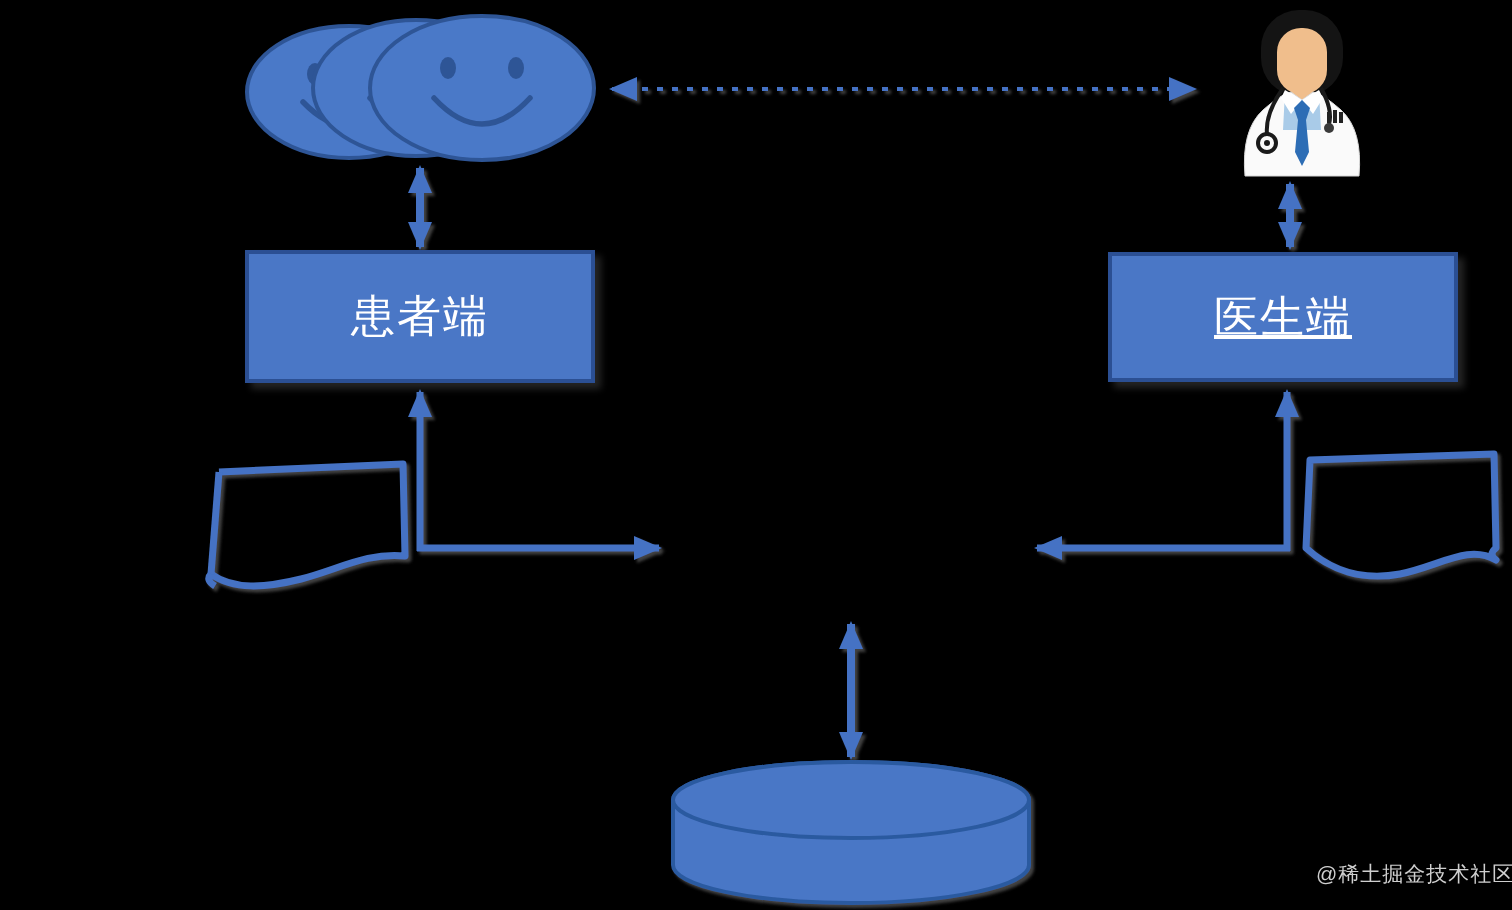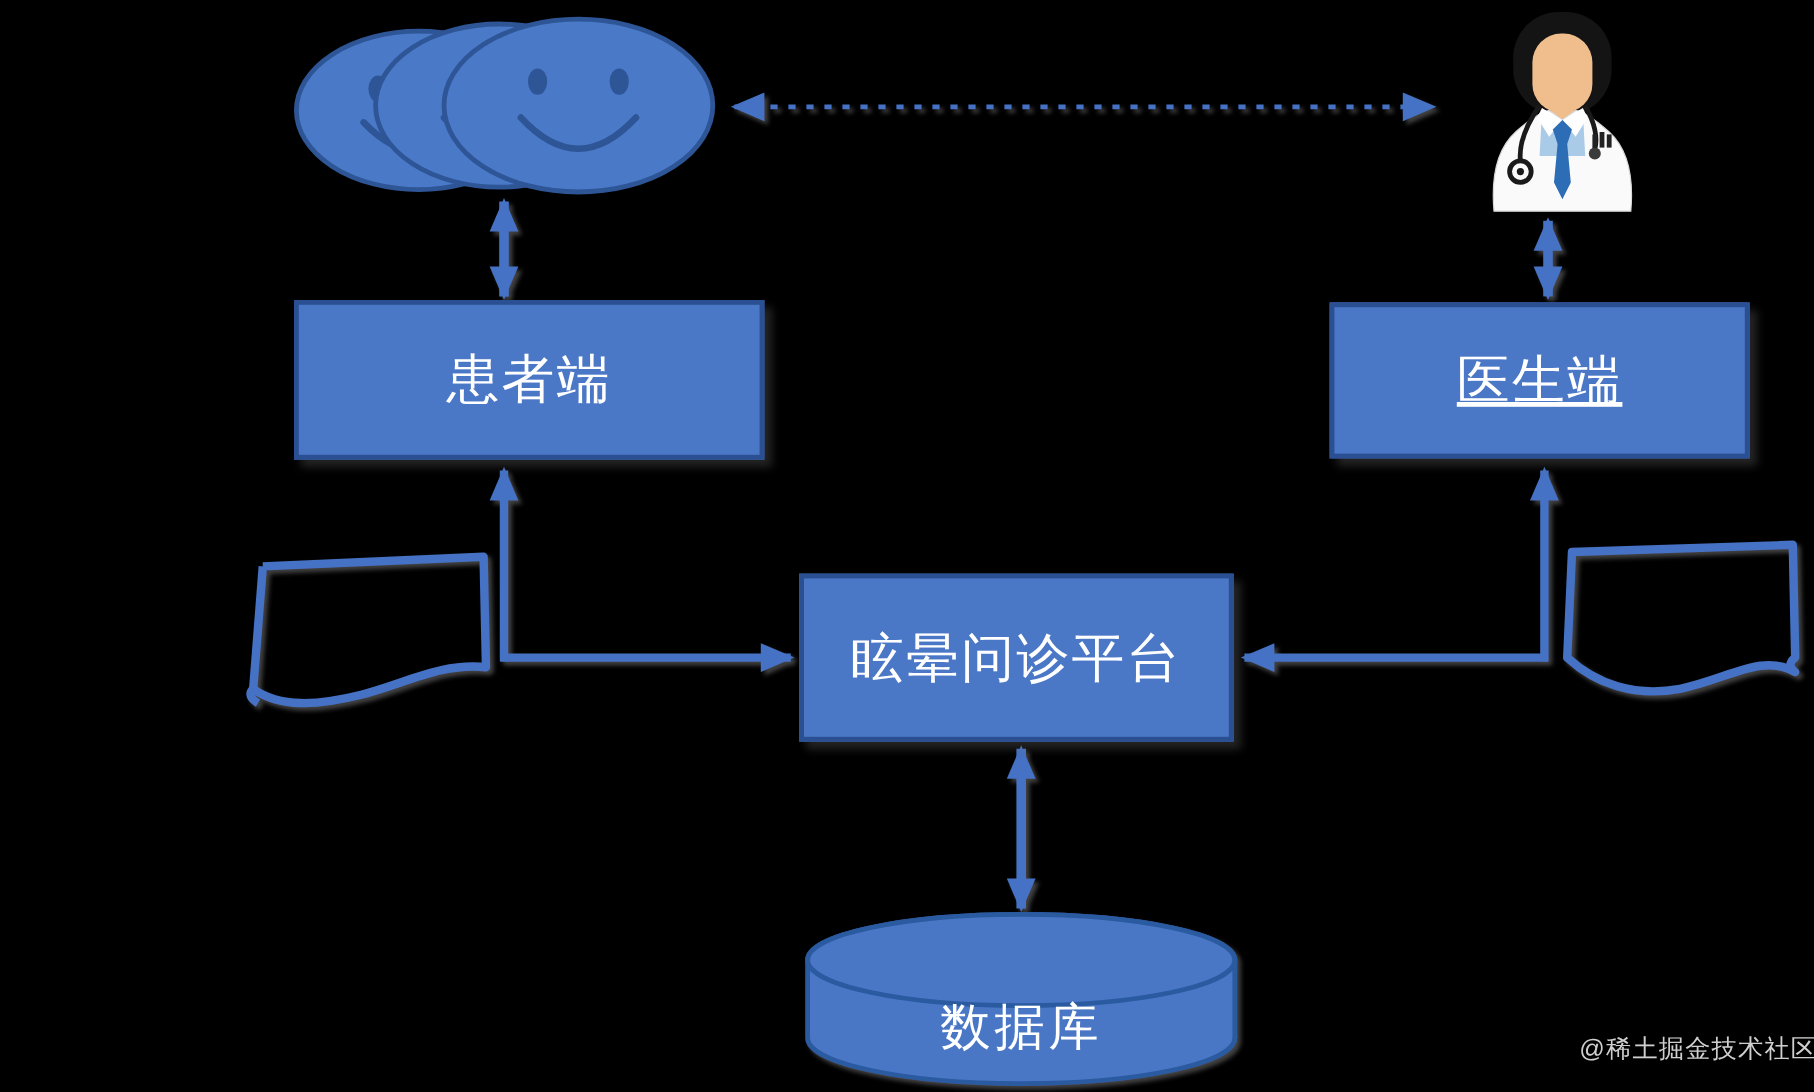--- a/index.html
+++ b/index.html
@@ -7,21 +7,21 @@
     position:relative;width:1512px;height:910px;background:#000;overflow:hidden;
     font-family:"Liberation Sans","DejaVu Sans",sans-serif;
   }
   .layer{position:absolute;left:0;top:0;width:1512px;height:910px;}
   .node{
     position:absolute;display:flex;align-items:center;justify-content:center;
     background:#4a77c6;border:4px solid #2b4f93;box-sizing:border-box;
     color:#fff;box-shadow:6px 6px 7px rgba(120,120,120,.30);
   }
   .node .lbl{font-size:44px;letter-spacing:2px;}
-  .patient-box{left:245px;top:250px;width:392px;height:133px;}
+  .patient-box{left:245px;top:250px;width:350px;height:133px;}
   .doctor-box{left:1108px;top:252px;width:350px;height:130px;text-decoration:underline;}
   .platform-box{left:666px;top:478px;width:362px;height:140px;}
   .db-label{
     position:absolute;left:673px;top:828px;width:356px;text-align:center;
     color:#fff;font-size:42px;letter-spacing:3px;
   }
   .anno{position:absolute;color:#000;text-align:center;line-height:1.08;}
   .anno-patients{left:15px;top:44px;width:220px;font-size:44px;}
   .anno-offline{left:690px;top:32px;width:400px;font-size:44px;white-space:nowrap;}
   .anno-register{left:420px;top:184px;width:280px;font-size:41px;white-space:nowrap;}
@@ -119,24 +119,20 @@
       <path d="M10,12 L194,6 L196,100 Q188,106 196,112 C168,96 140,118 100,126 C62,133 30,122 6,100 Z" fill="none" stroke="#4472c4" stroke-width="7" stroke-linejoin="round"></path>
     </g>
   </svg>
 
   <div class="node patient-box">
     <span class="lbl">患者端</span>
   </div>
   <div class="node doctor-box">
     <span class="lbl">医生端</span>
   </div>
-  <div class="node platform-box">
-    <span class="lbl">眩晕问诊平台</span>
-  </div>
-  <div class="db-label">数据库</div>
 
   <div class="anno anno-patients">
     <div>患有眩晕</div>
     <div>的病人</div>
   </div>
   <div class="anno anno-offline">不经过系统的人工</div>
   <div class="anno anno-register">各自注册使用</div>
   <div class="anno anno-doctor">医生</div>
 
   <div class="doc-text doc-text-left">

